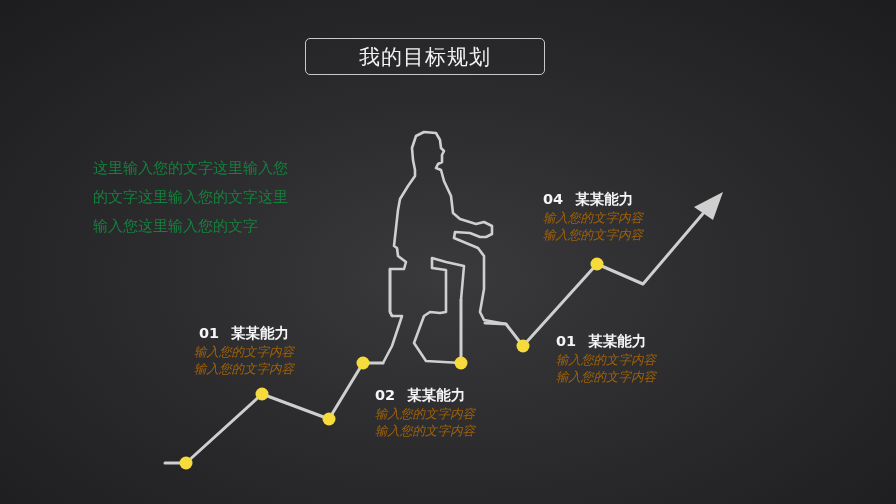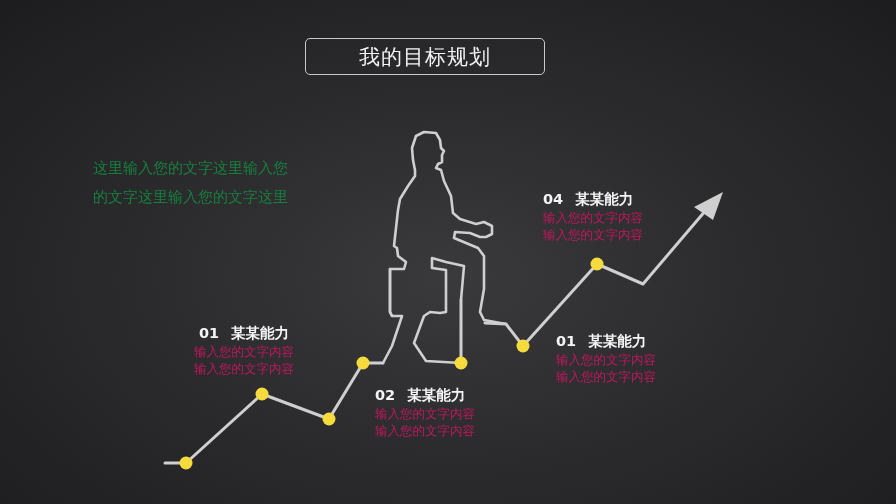--- a/index.html
+++ b/index.html
@@ -60,41 +60,43 @@
       color: #f5f5f5;
       white-space: nowrap;
       line-height: 20px;
     }
     .step-num {
       margin-right: 12px;
       margin-top: 28px;
     }
     .step-desc {
       font-size: 12.5px;
-      color: #be185d;
+      color: #a16207;
       line-height: 17px;
       white-space: nowrap;
+      font-style: italic;
     }
     svg.graphic {
       position: absolute;
       left: 0; top: 0;
     }
   </style>
 </head>
 <body>
 
 <div class="slide">
 
   <div class="title-box">
     <span class="title-text">我的目标规划</span>
   </div>
 
   <div class="intro">
     <div class="intro-line">这里输入您的文字这里输入您</div>
     <div class="intro-line">的文字这里输入您的文字这里</div>
+    <div class="intro-line">输入您这里输入您的文字</div>
   </div>
 
   <svg class="graphic" width="896" height="504" viewBox="0 0 896 504">
 
     <g fill="none" stroke="#cfcfcf" stroke-width="3" stroke-linejoin="round" stroke-linecap="round">
       <polyline points="165,463 186,463 262,394 329,419 363,363 383,363"></polyline>
       <polyline points="461,363 461,300"></polyline>
       <polyline points="523,346 506,324 485,323"></polyline>
       <polyline points="523,346 597,264 643,284 712,203"></polyline>
     </g>

